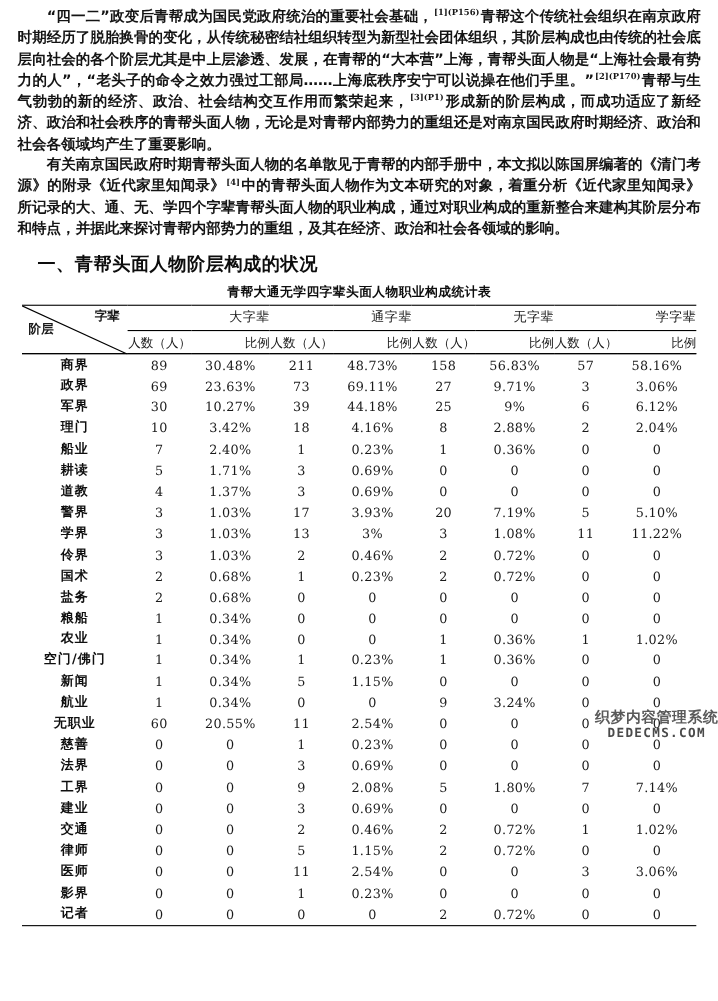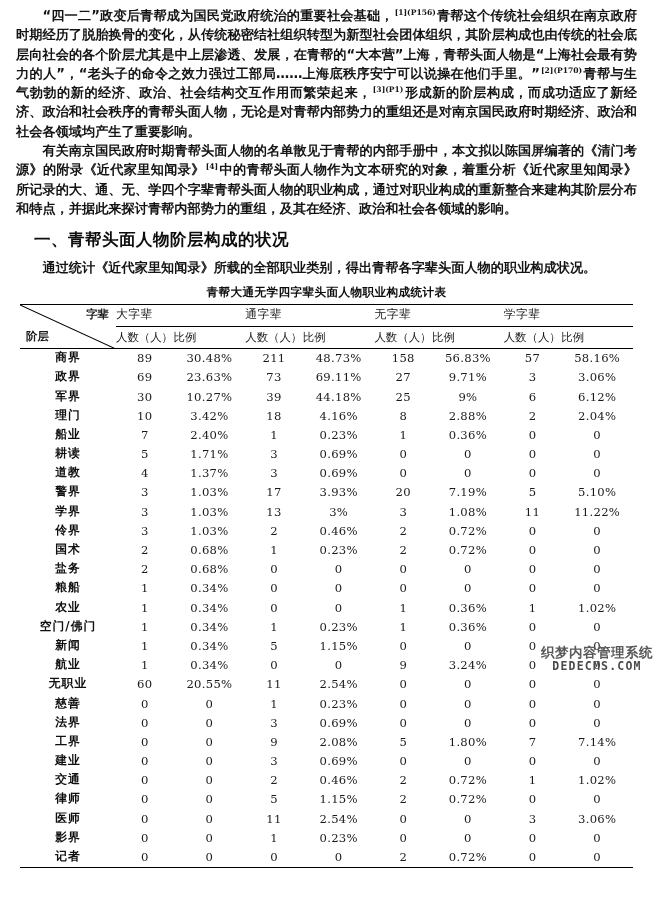--- a/index.html
+++ b/index.html
@@ -74,21 +74,21 @@
     margin: 0 auto;
     border-collapse: collapse;
     font-size: 11.4px;
     font-family: "DejaVu Serif", "Liberation Serif", serif;
     color: #1a1a1a;
   }
   table.stats thead tr.top-rule > * { border-top: 1.6px solid #000; }
   table.stats thead th {
     font-weight: normal;
     padding: 2px 0 2px 0;
-    text-align: left;
+    text-align: right;
     vertical-align: middle;
     white-space: nowrap;
   }
   th.group-head {
     font-family: "DejaVu Sans", "Liberation Sans", sans-serif;
     font-weight: 700;
     font-size: 11.8px;
     border-bottom: 1px solid #000;
     padding-bottom: 1px;
     letter-spacing: 0.5px;
@@ -120,21 +120,21 @@
   th.corner .lbl-col {
     position: absolute;
     top: 2px;
     right: 7px;
     font-family: "DejaVu Sans", "Liberation Sans", sans-serif;
     font-weight: 700;
     font-size: 11.4px;
   }
   th.corner .lbl-row {
     position: absolute;
-    bottom: 4px;
+    bottom: 14px;
     left: 6px;
     font-family: "DejaVu Sans", "Liberation Sans", sans-serif;
     font-weight: 700;
     font-size: 11.4px;
   }
 
   table.stats tbody td {
     padding: 1.6px 0;
     text-align: center;
     vertical-align: middle;
@@ -195,21 +195,20 @@
 
 <div class="page">
 
   <div>
     <p class="para" id="para-1"><span>“四一二”政变后青帮成为国民党政府统治的重要社会基础，</span><sup class="ref">[1](P156)</sup><span>青帮这个传统社会组织在南京政府时期经历了脱胎换骨的变化，从传统秘密结社组织转型为新型社会团体组织，其阶层构成也由传统的社会底层向社会的各个阶层尤其是中上层渗透、发展，在青帮的“大本营”上海，青帮头面人物是“上海社会最有势力的人”，“老头子的命令之效力强过工部局……上海底秩序安宁可以说操在他们手里。”</span><sup class="ref">[2](P170)</sup><span>青帮与生气勃勃的新的经济、政治、社会结构交互作用而繁荣起来，</span><sup class="ref">[3](P1)</sup><span>形成新的阶层构成，而成功适应了新经济、政治和社会秩序的青帮头面人物，无论是对青帮内部势力的重组还是对南京国民政府时期经济、政治和社会各领域均产生了重要影响。</span></p>
     <p class="para" id="para-2"><span>有关南京国民政府时期青帮头面人物的名单散见于青帮的内部手册中，本文拟以陈国屏编著的《清门考源》的附录《近代家里知闻录》</span><sup class="ref">[4]</sup><span>中的青帮头面人物作为文本研究的对象，着重分析《近代家里知闻录》所记录的大、通、无、学四个字辈青帮头面人物的职业构成，通过对职业构成的重新整合来建构其阶层分布和特点，并据此来探讨青帮内部势力的重组，及其在经济、政治和社会各领域的影响。</span></p>
   </div>
 
   <h2 class="section">一、青帮头面人物阶层构成的状况</h2>
 
-  <p class="para" id="para-3"><span>通过统计《近代家里知闻录》所载的全部职业类别，得出青帮各字辈头面人物的职业构成状况。</span></p>
 
   <div class="table-caption">青帮大通无学四字辈头面人物职业构成统计表</div>
 
   <table class="stats">
     <colgroup>
       <col class="c-label">
       <col class="c-num">
         <col class="c-pct">
       <col class="c-num">
         <col class="c-pct">

